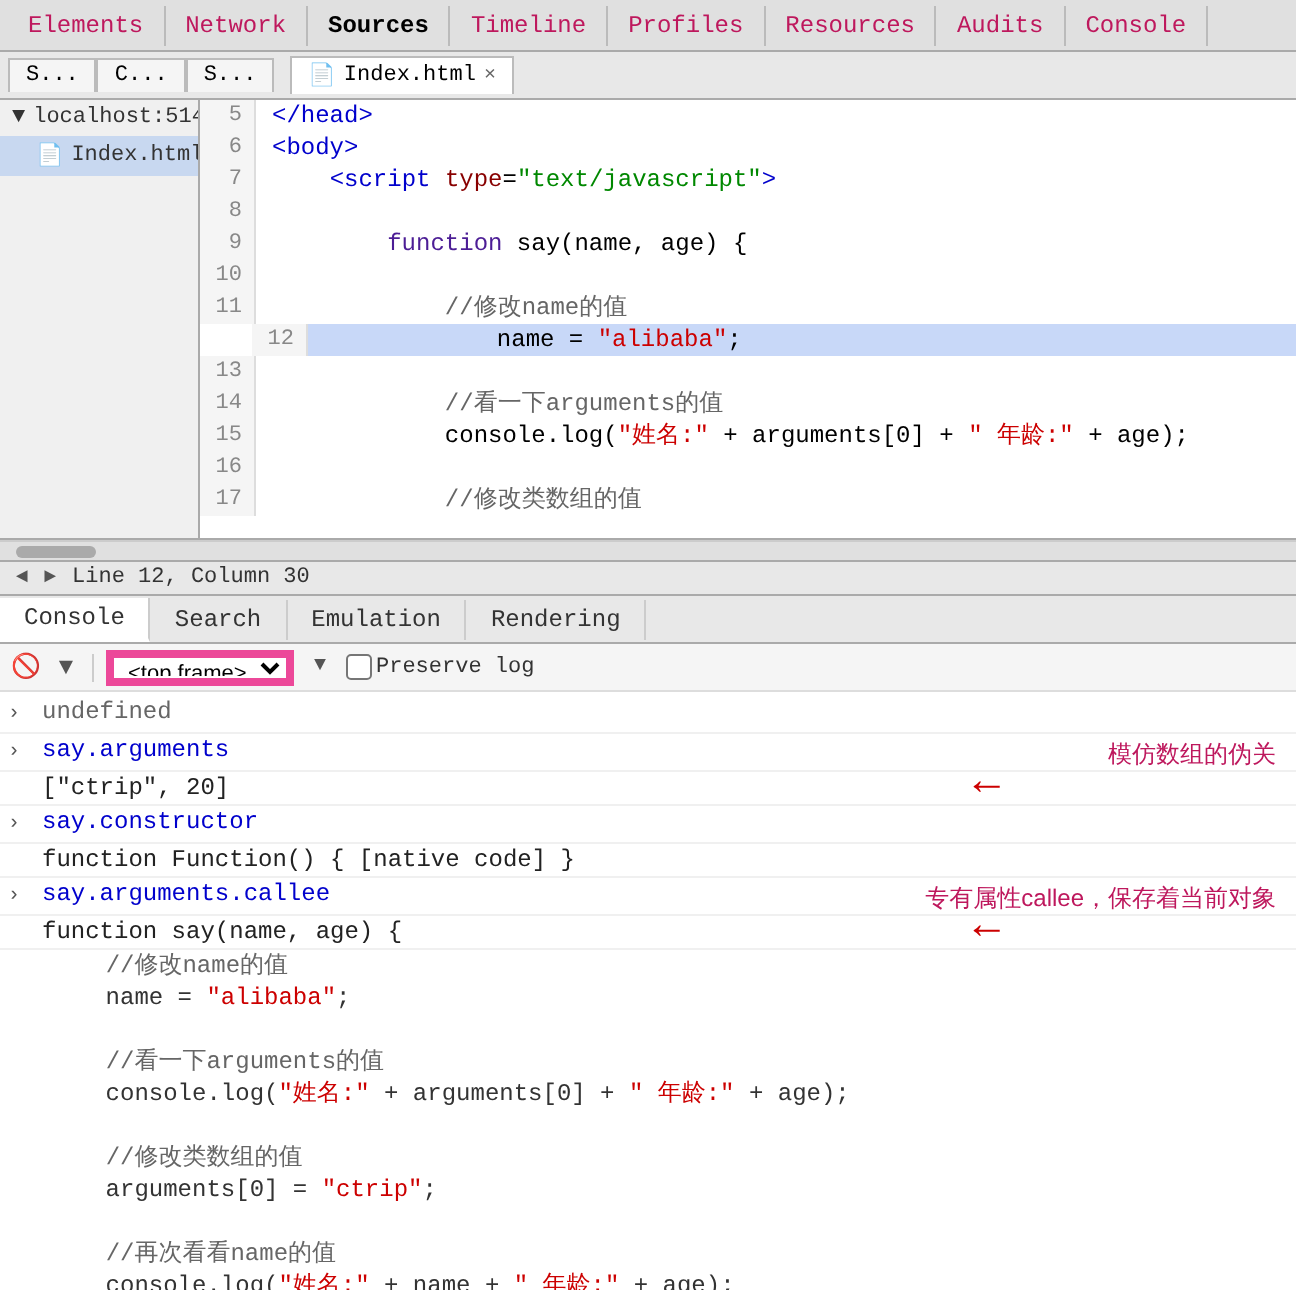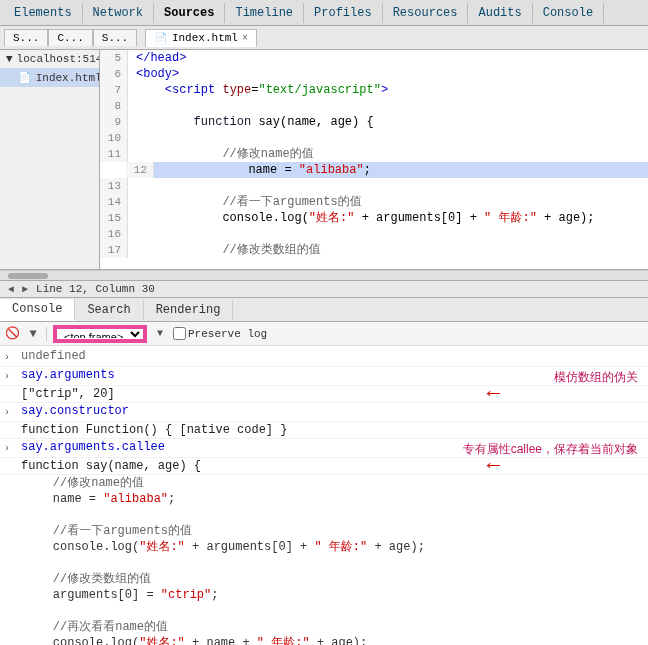--- a/index.html
+++ b/index.html
@@ -17,21 +17,21 @@
       display: flex;
       align-items: center;
       background: #e0e0e0;
       border-bottom: 1px solid #aaa;
       height: 26px;
       padding: 0 4px;
     }
     .top-tab {
       padding: 3px 10px;
       font-size: 12px;
-      color: #0c4a6e;
+      color: #be185d;
       cursor: pointer;
       border-right: 1px solid #bbb;
     }
     .top-tab.active {
       color: #000;
       font-weight: bold;
     }
 
     
     .file-tabs {
@@ -116,21 +116,21 @@
       background: #f5f5f5;
       border-right: 1px solid #ddd;
       user-select: none;
       font-size: 11px;
     }
     .line-content {
       padding-left: 8px;
       white-space: pre;
       color: #000;
     }
-    .kw-blue { color: #0f172a; }
+    .kw-blue { color: #4c1d95; }
     .str-red { color: #c00; }
     .comment { color: #666; }
     .tag-blue { color: #00c; }
     .attr-red { color: #800; text-align: center; }
     .attr-val { color: #080; }
 
     
     .status-bar {
       background: #e8e8e8;
       border-top: 1px solid #aaa;
@@ -388,20 +388,21 @@
 
   <div class="status-bar">
     <span class="arrow">◄</span>
     <span class="arrow">►</span>
     <span>Line 12, Column 30</span>
   </div>
 
   <div class="console-tabs">
     <div class="console-tab active">Console</div>
     <div class="console-tab">Search</div>
+    <div class="console-tab">Emulation</div>
     <div class="console-tab">Rendering</div>
   </div>
 
   <div class="console-toolbar">
     <div class="toolbar-icon">🚫</div>
     <div class="toolbar-icon">▼</div>
     <div class="toolbar-sep"></div>
     <select class="frame-select">
       <option>&lt;top frame&gt;</option>
     </select>

